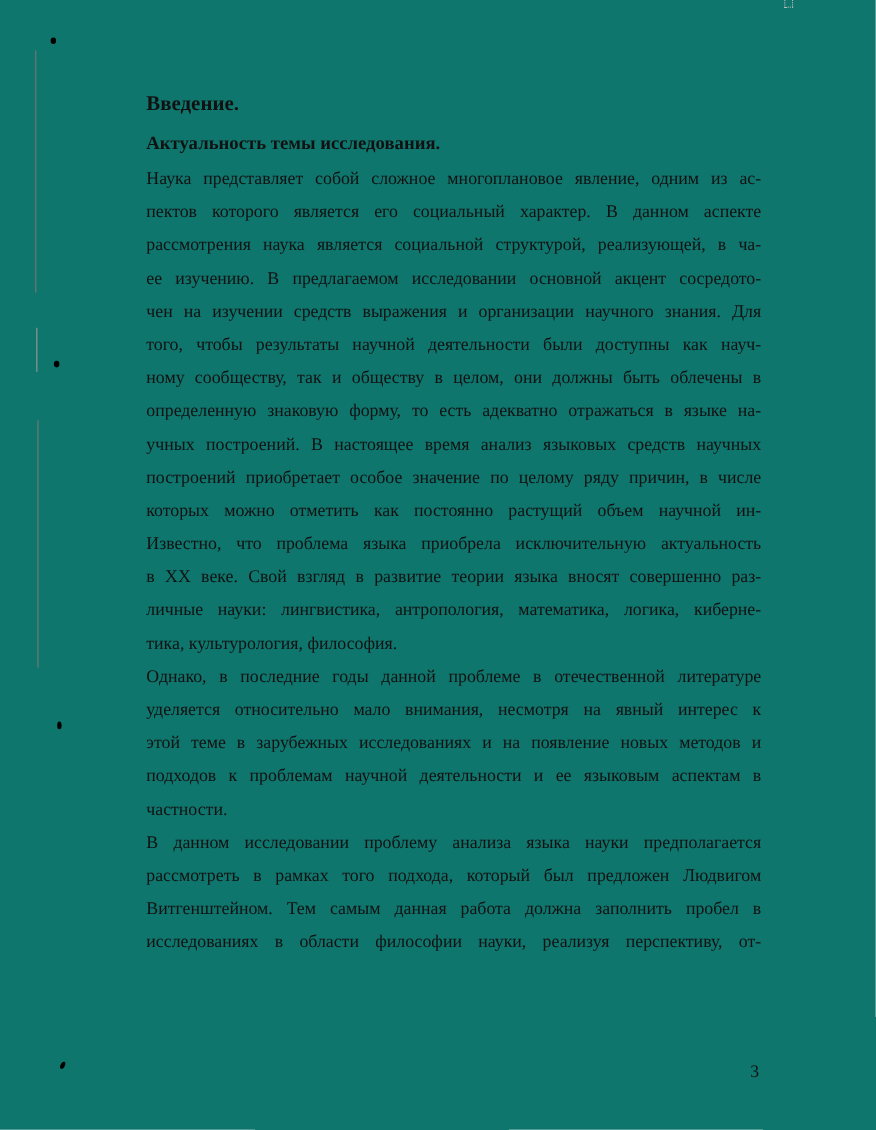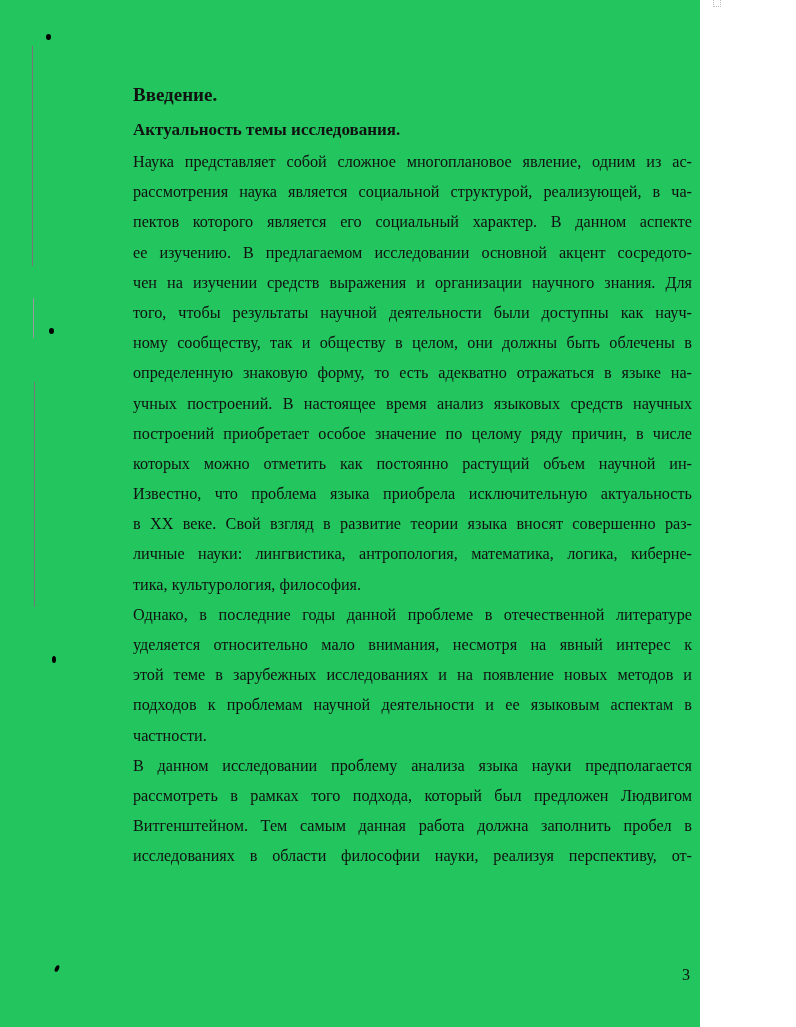--- a/index.html
+++ b/index.html
@@ -11,22 +11,22 @@
     width: 796px;
     height: 1027px;
     position: relative;
     overflow: hidden;
     font-family: "Liberation Serif", "DejaVu Serif", serif;
     color: #111111;
   }
   .page {
     position: absolute;
     left: 0; top: 0;
-    width: 700px; height: 1027px;
-    background: #22c55e;
+    width: 796px; height: 1027px;
+    background: #0f766e;
   }
   .content {
     position: absolute;
     left: 133px;
     top: 82px;
     width: 559px;
   }
   .heading {
     font-weight: bold;
     font-size: 19px;
@@ -97,22 +97,22 @@
   <div class="margin-line" style="left:34px; top:382px; height:225px;"></div>
   <div class="dot" style="left:52px; top:656px; width:4px; height:7px;"></div>
   <div class="dot" style="left:55px; top:965px; width:4px; height:7px; transform:rotate(25deg);"></div>
 
   <div class="content">
     <h1 class="heading">Введение.</h1>
     <h2 class="subheading">Актуальность темы исследования.</h2>
 
     <p class="para">
       <span class="line">Наука представляет собой сложное многоплановое явление, одним из ас-</span>
+      <span class="line">пектов которого является его социальный характер. В данном аспекте</span>
       <span class="line">рассмотрения наука является социальной структурой, реализующей, в ча-</span>
-      <span class="line">пектов которого является его социальный характер. В данном аспекте</span>
       <span class="line">ее изучению. В предлагаемом исследовании основной акцент сосредото-</span>
       <span class="line">чен на изучении средств выражения и организации научного знания. Для</span>
       <span class="line">того, чтобы результаты научной деятельности были доступны как науч-</span>
       <span class="line">ному сообществу, так и обществу в целом, они должны быть облечены в</span>
       <span class="line">определенную знаковую форму, то есть адекватно отражаться в языке на-</span>
       <span class="line">учных построений. В настоящее время анализ языковых средств научных</span>
       <span class="line">построений приобретает особое значение по целому ряду причин, в числе</span>
       <span class="line">которых можно отметить как постоянно растущий объем научной ин-</span>
     </p>
 

